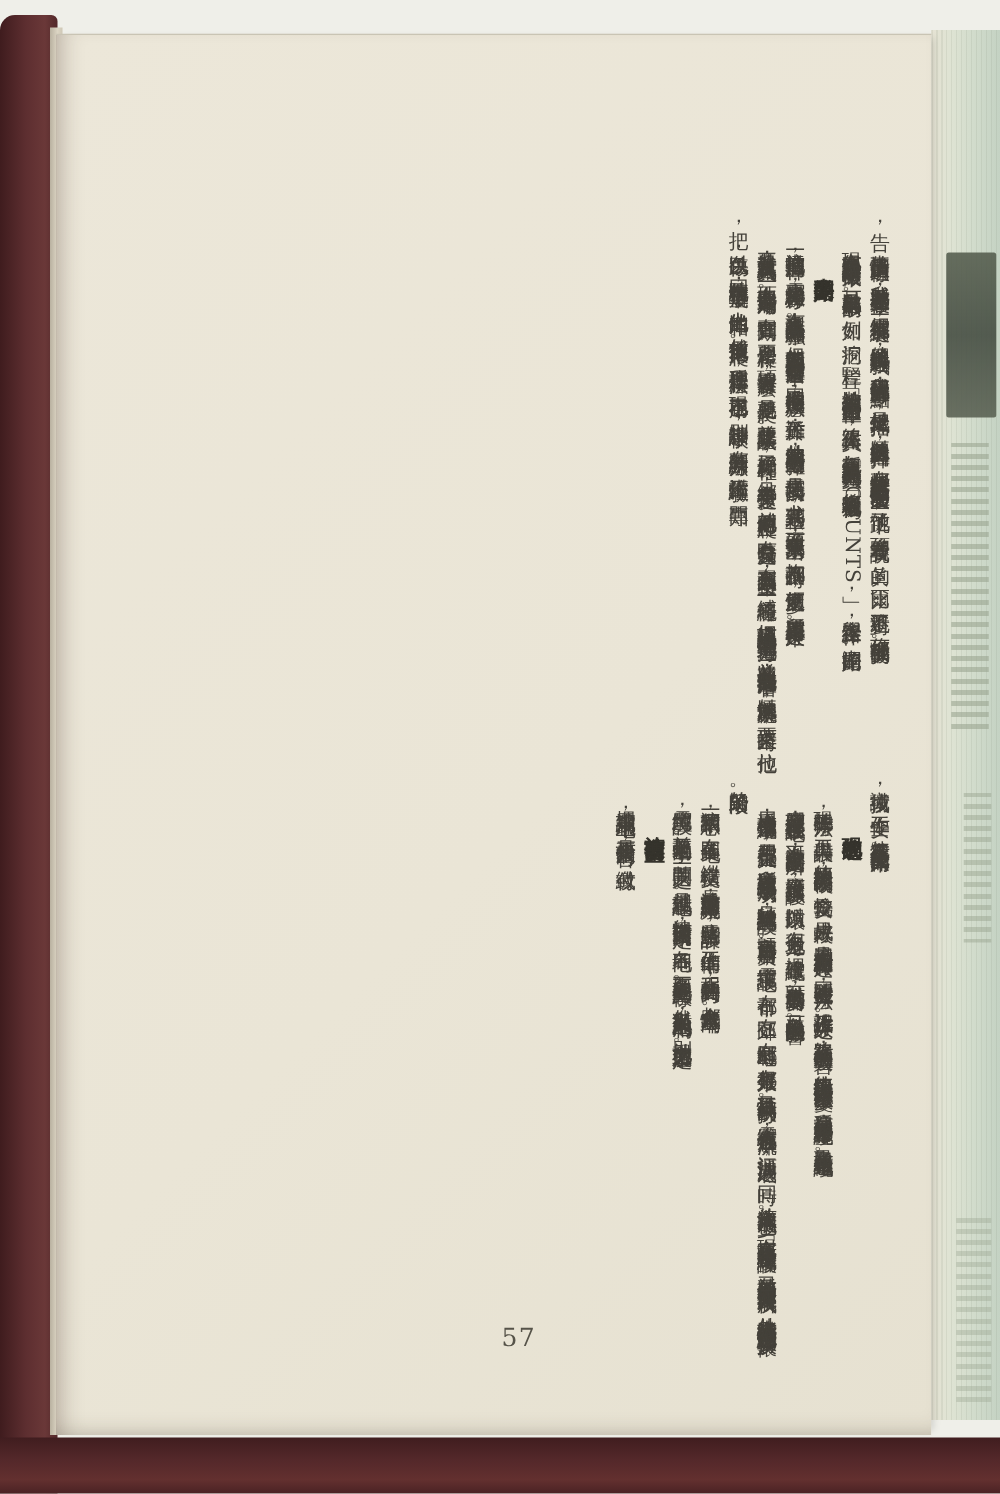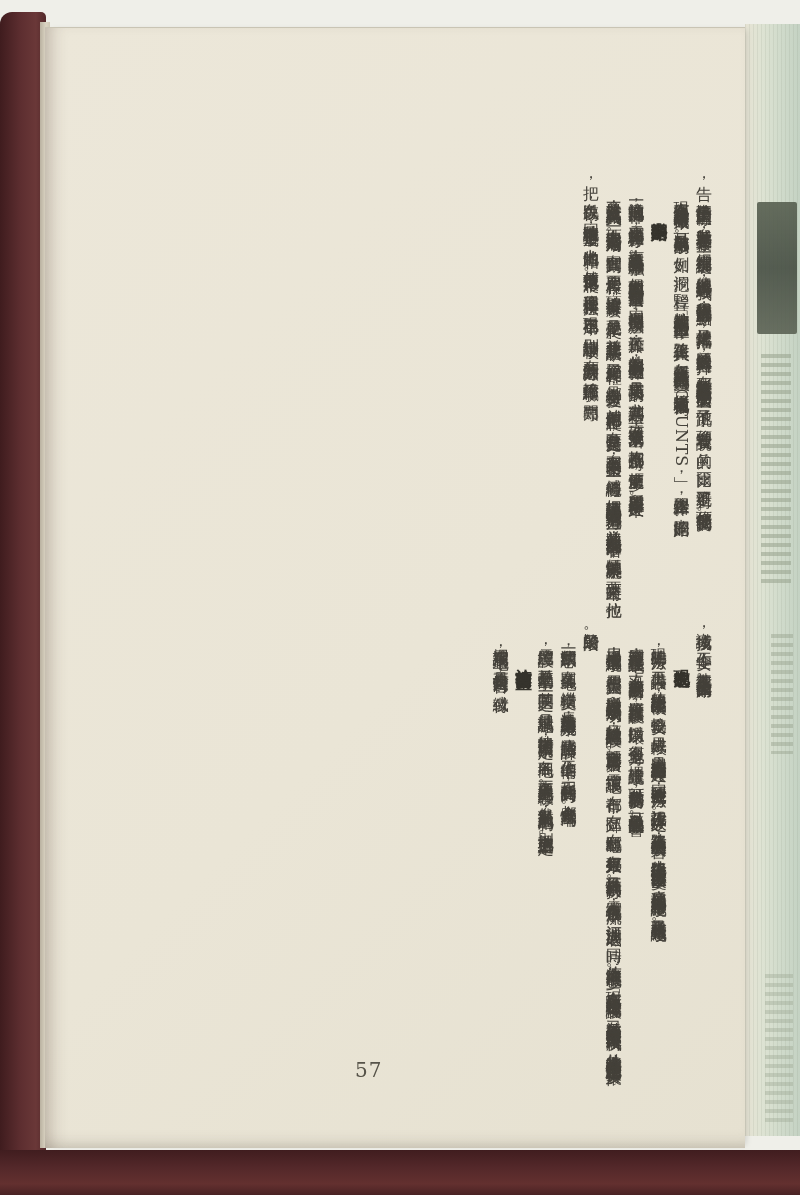--- a/index.html
+++ b/index.html
@@ -44,21 +44,21 @@
   .text-block{position:absolute;writing-mode:vertical-rl;
     color:#44413a;font-size:16px;line-height:22.6px;letter-spacing:.8px;
     text-align:left;}
   .text-block.top{right:30px;top:145px;height:432px;}
   .text-block.bottom{right:30px;top:592px;height:438px;}
   .text-block p{margin:0;text-indent:1em;}
   .text-block p.noindent{text-indent:0;}
   .text-block h3{margin:0;font-size:16.5px;font-weight:bold;text-indent:2.2em;color:#35332c;}
 
   .page-number{position:absolute;left:310px;top:1030px;width:120px;
-    text-align:left;font-size:20px;color:#565349;letter-spacing:1px;}
+    text-align:center;font-size:20px;color:#565349;letter-spacing:1px;}
 </style>
 </head>
 <body>
 
 <div class="scene">
 
   <div class="cover-spine"></div>
   <div class="cover-bottom"></div>
   <div class="edge-stack-left"></div>
 

